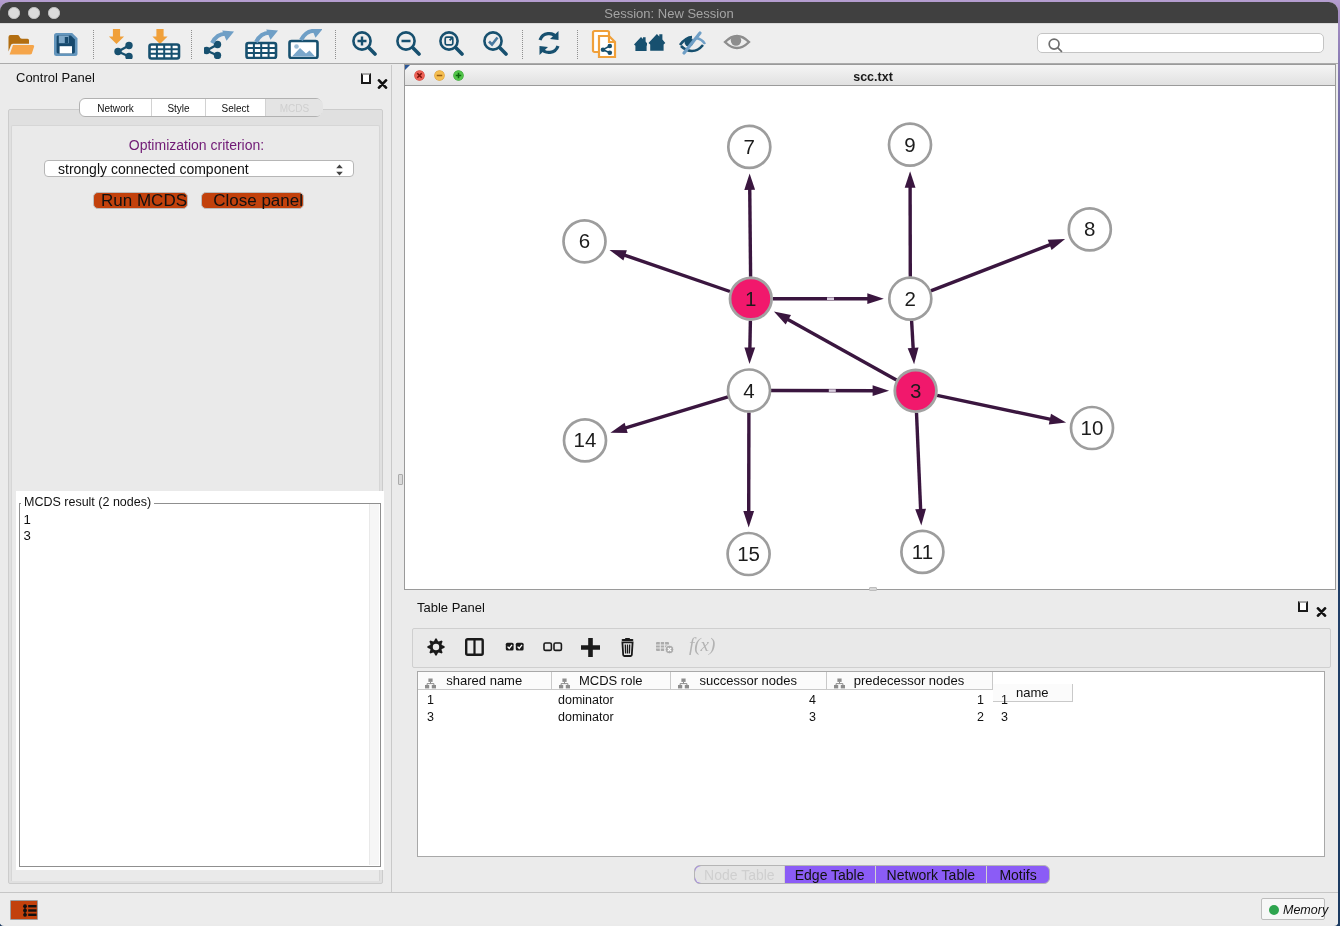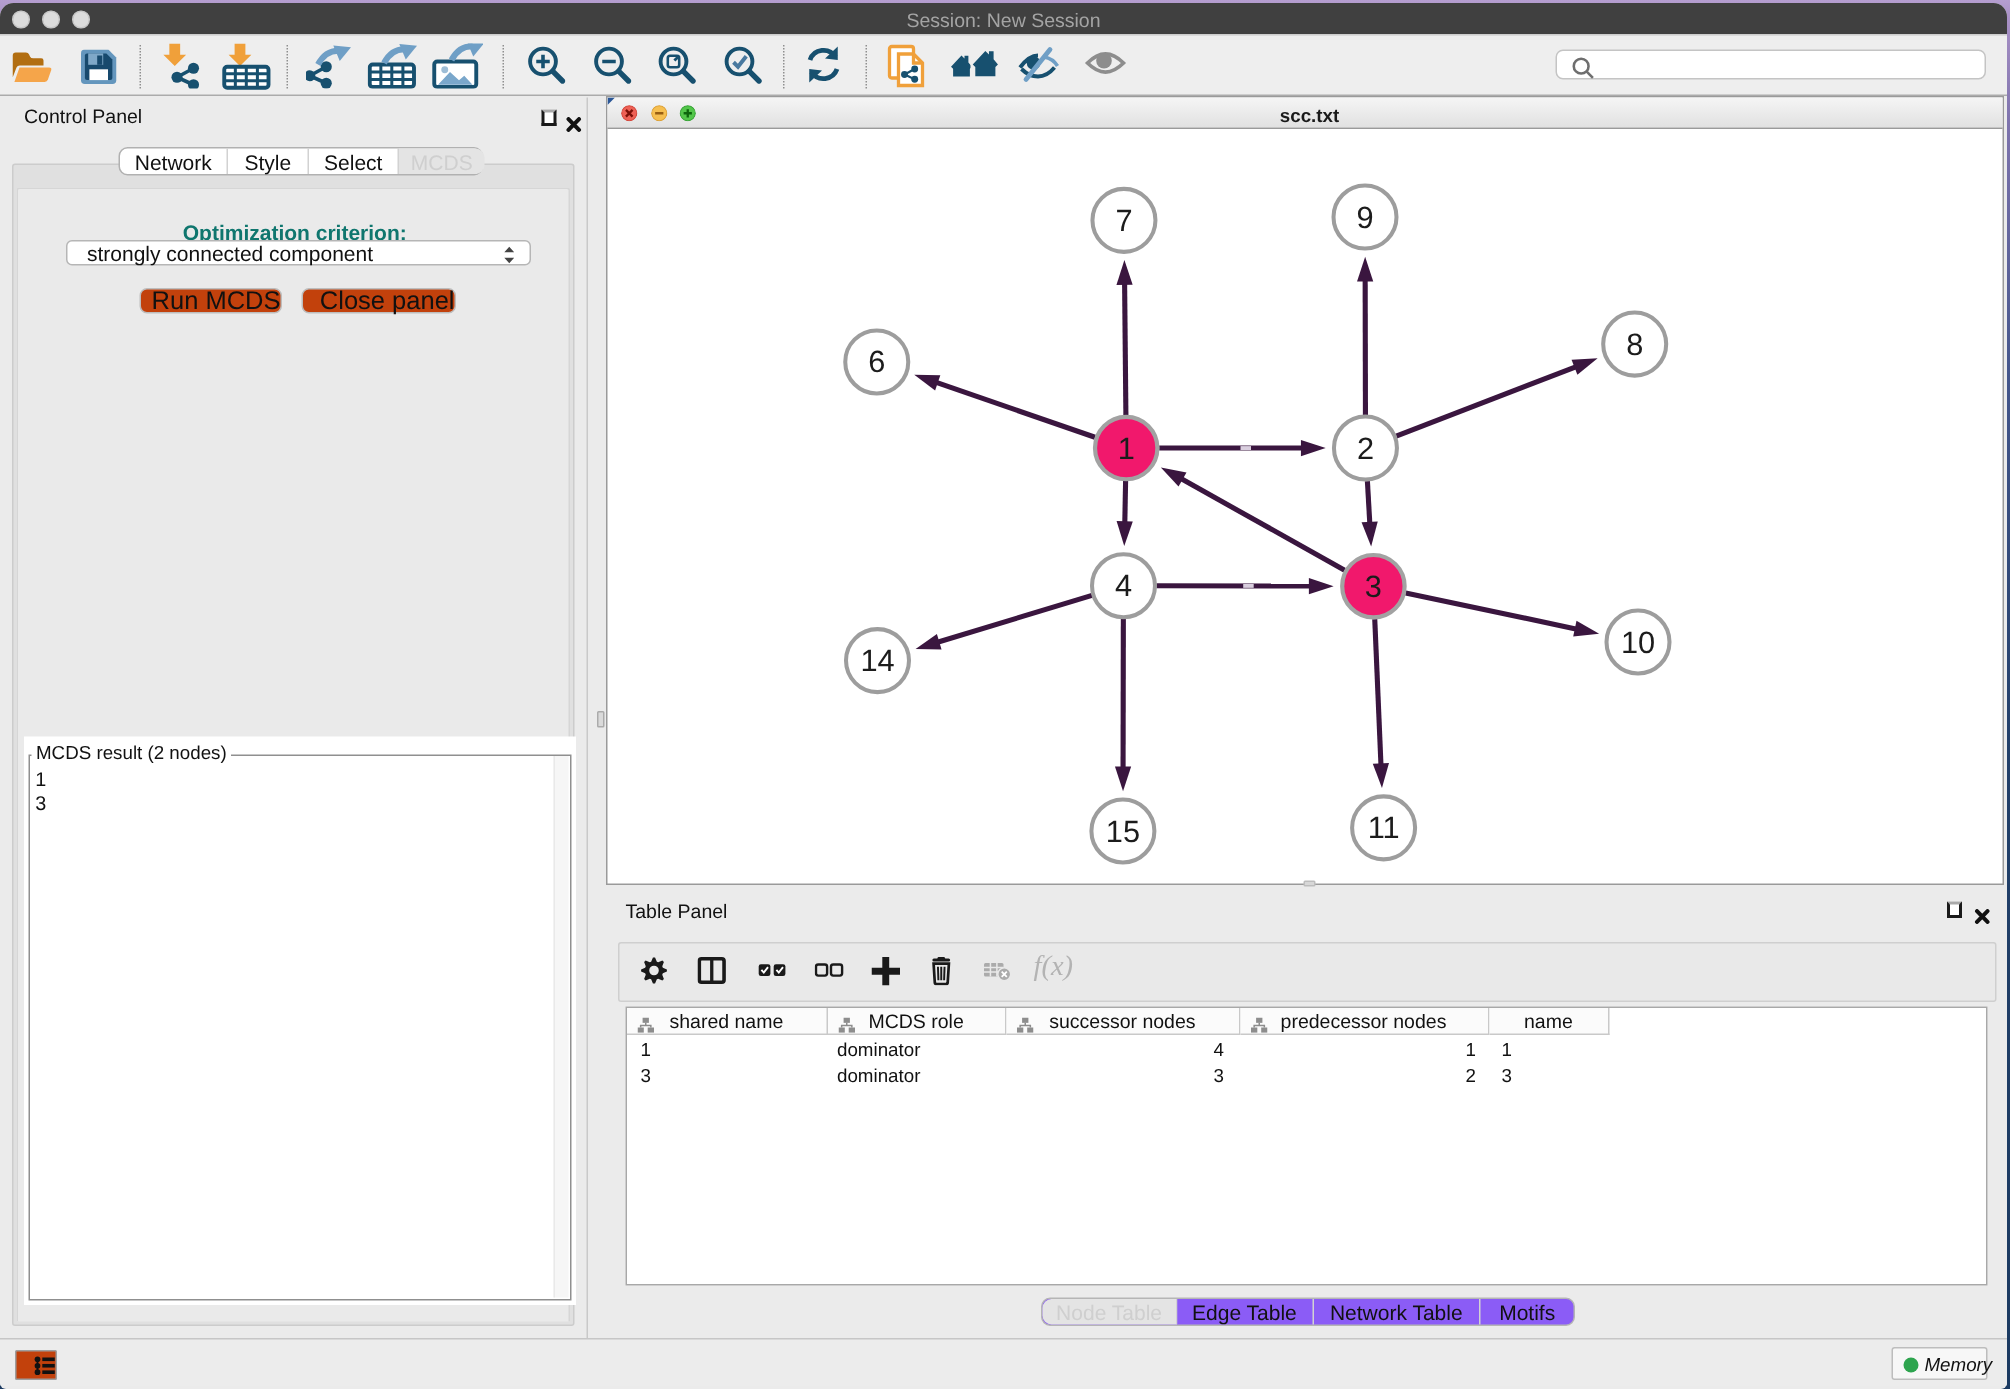--- a/index.html
+++ b/index.html
@@ -8,25 +8,25 @@
   #win{left:0;top:2px;width:1338px;height:924px;background:#ebebeb;border-radius:9px 9px 4px 4px;overflow:hidden;}
   #titlebar{left:0;top:0;width:100%;height:21px;background:#404040;}
   .tl{width:11.6px;height:11.6px;border-radius:50%;background:#dcdcdc;border:1px solid #c6c6c6;top:5px;}
   #apptitle{top:4px;width:100%;text-align:center;color:#a4a4a4;font-size:13px;}
   #toolbar{left:0;top:21px;width:100%;height:41px;background:#eeeeee;border-top:1px solid #dadada;border-bottom:1px solid #ababab;}
   .sep{top:6px;height:29px;width:0;border-left:1px dotted #8f8f8f;}
   #searchbox{left:1037px;top:31px;width:287px;height:20px;background:#fff;border:1px solid #c4c4c4;border-radius:5px;}
   
   #cp-title{left:16px;top:68px;font-size:13px;color:#111;}
   .floatbtn{width:10px;height:11px;border:2px solid #1a1a1a;border-top-color:#a9a9a9;background:#fff;}
-  #cp-tabs{z-index:5;left:79px;top:96px;width:243px;height:19px;background:#fff;border:1px solid #b1b1b1;border-radius:6px;display:flex;font-size:14px;color:#111;}
+  #cp-tabs{z-index:5;left:79px;top:96px;width:243px;height:19px;background:#fff;border:1px solid #b1b1b1;border-radius:6px;display:flex;font-size:10px;color:#111;}
   #cp-tabs .tab{flex:0 0 auto;text-align:center;line-height:19px;border-right:1px solid #d2d2d2;}
   #cp-outer{left:8px;top:107px;width:375px;height:775px;background:#e0e0e0;border:1px solid #cccccc;border-radius:2px;}
   #cp-inner{left:11px;top:123px;width:369px;height:756px;background:#eaeaea;border:1px solid #d6d6d6;border-radius:2px 2px 0 0;border-bottom:none;}
-  #optlabel{left:9px;top:145px;width:375px;text-align:center;font-size:14px;color:#0f766e;font-weight:bold;}
+  #optlabel{left:9px;top:135px;width:375px;text-align:center;font-size:14px;color:#701a75;}
   #cp-select{left:44px;top:158px;width:310px;height:17px;background:#fff;border:1px solid #b6b6b6;border-radius:4px;font-size:14px;color:#111;line-height:17px;padding-left:13px;}
   .btn{background:#c2410c;border:1px solid #bdbdbd;border-radius:5px;font-size:17px;color:#111;text-align:right;}
   #fieldset{left:16px;top:489px;width:368px;height:379px;background:#fff;}
   #legend{left:21px;top:493px;background:#fff;padding:0 3px;font-size:12.5px;color:#111;}
   
   #netwin{left:404px;top:62px;width:932px;height:526px;border:1px solid #9a9a9a;background:#fff;}
   #nw-tbar{left:0;top:0;width:100%;height:21px;background:linear-gradient(#f5f5f5,#e1e1e1);border-bottom:1px solid #9a9a9a;}
   #nw-title{top:4.5px;left:3px;width:100%;text-align:center;font-size:12.5px;font-weight:bold;color:#1a1a1a;}
   .mac{width:11px;height:11px;border-radius:50%;top:4.5px;}
   
@@ -374,21 +374,21 @@
               <path d="M5.5 3.9 L5.5 5.6 M2.1 7 L2.1 5.6 L8.9 5.6 L8.9 7" stroke="#8d8d8d" stroke-width="1" fill="none"></path>
             </svg></span>successor nodes</div>
         <div class="abs hcell" style="left:408.5px;width:166.0px;"><span style="position:absolute;left:7px;top:3px;"><svg width="11" height="11" viewBox="0 0 11 11" style="vertical-align:-1px;">
               <g fill="#8d8d8d">
                 <rect x="3.4" y="0.5" width="4.2" height="3.4"></rect>
                 <rect x="0" y="7" width="4.2" height="3.4"></rect>
                 <rect x="6.8" y="7" width="4.2" height="3.4"></rect>
               </g>
               <path d="M5.5 3.9 L5.5 5.6 M2.1 7 L2.1 5.6 L8.9 5.6 L8.9 7" stroke="#8d8d8d" stroke-width="1" fill="none"></path>
             </svg></span>predecessor nodes</div>
-        <div class="abs hcell" style="left:574.5px;width:80.5px;">name</div>
+        <div class="abs hcell" style="left:574.5px;width:80.5px;margin-top:12px;">name</div>
         <div class="abs rcell" style="left:9px;top:20.0px;">1</div>
         <div class="abs rcell" style="left:140px;top:20.0px;">dominator</div>
         <div class="abs rcell" style="left:253px;top:20.0px;width:145px;text-align:right;">4</div>
         <div class="abs rcell" style="left:408px;top:20.0px;width:158px;text-align:right;">1</div>
         <div class="abs rcell" style="left:583px;top:20.0px;">1</div>
         <div class="abs rcell" style="left:9px;top:36.5px;">3</div>
         <div class="abs rcell" style="left:140px;top:36.5px;">dominator</div>
         <div class="abs rcell" style="left:253px;top:36.5px;width:145px;text-align:right;">3</div>
         <div class="abs rcell" style="left:408px;top:36.5px;width:158px;text-align:right;">2</div>
         <div class="abs rcell" style="left:583px;top:36.5px;">3</div>

